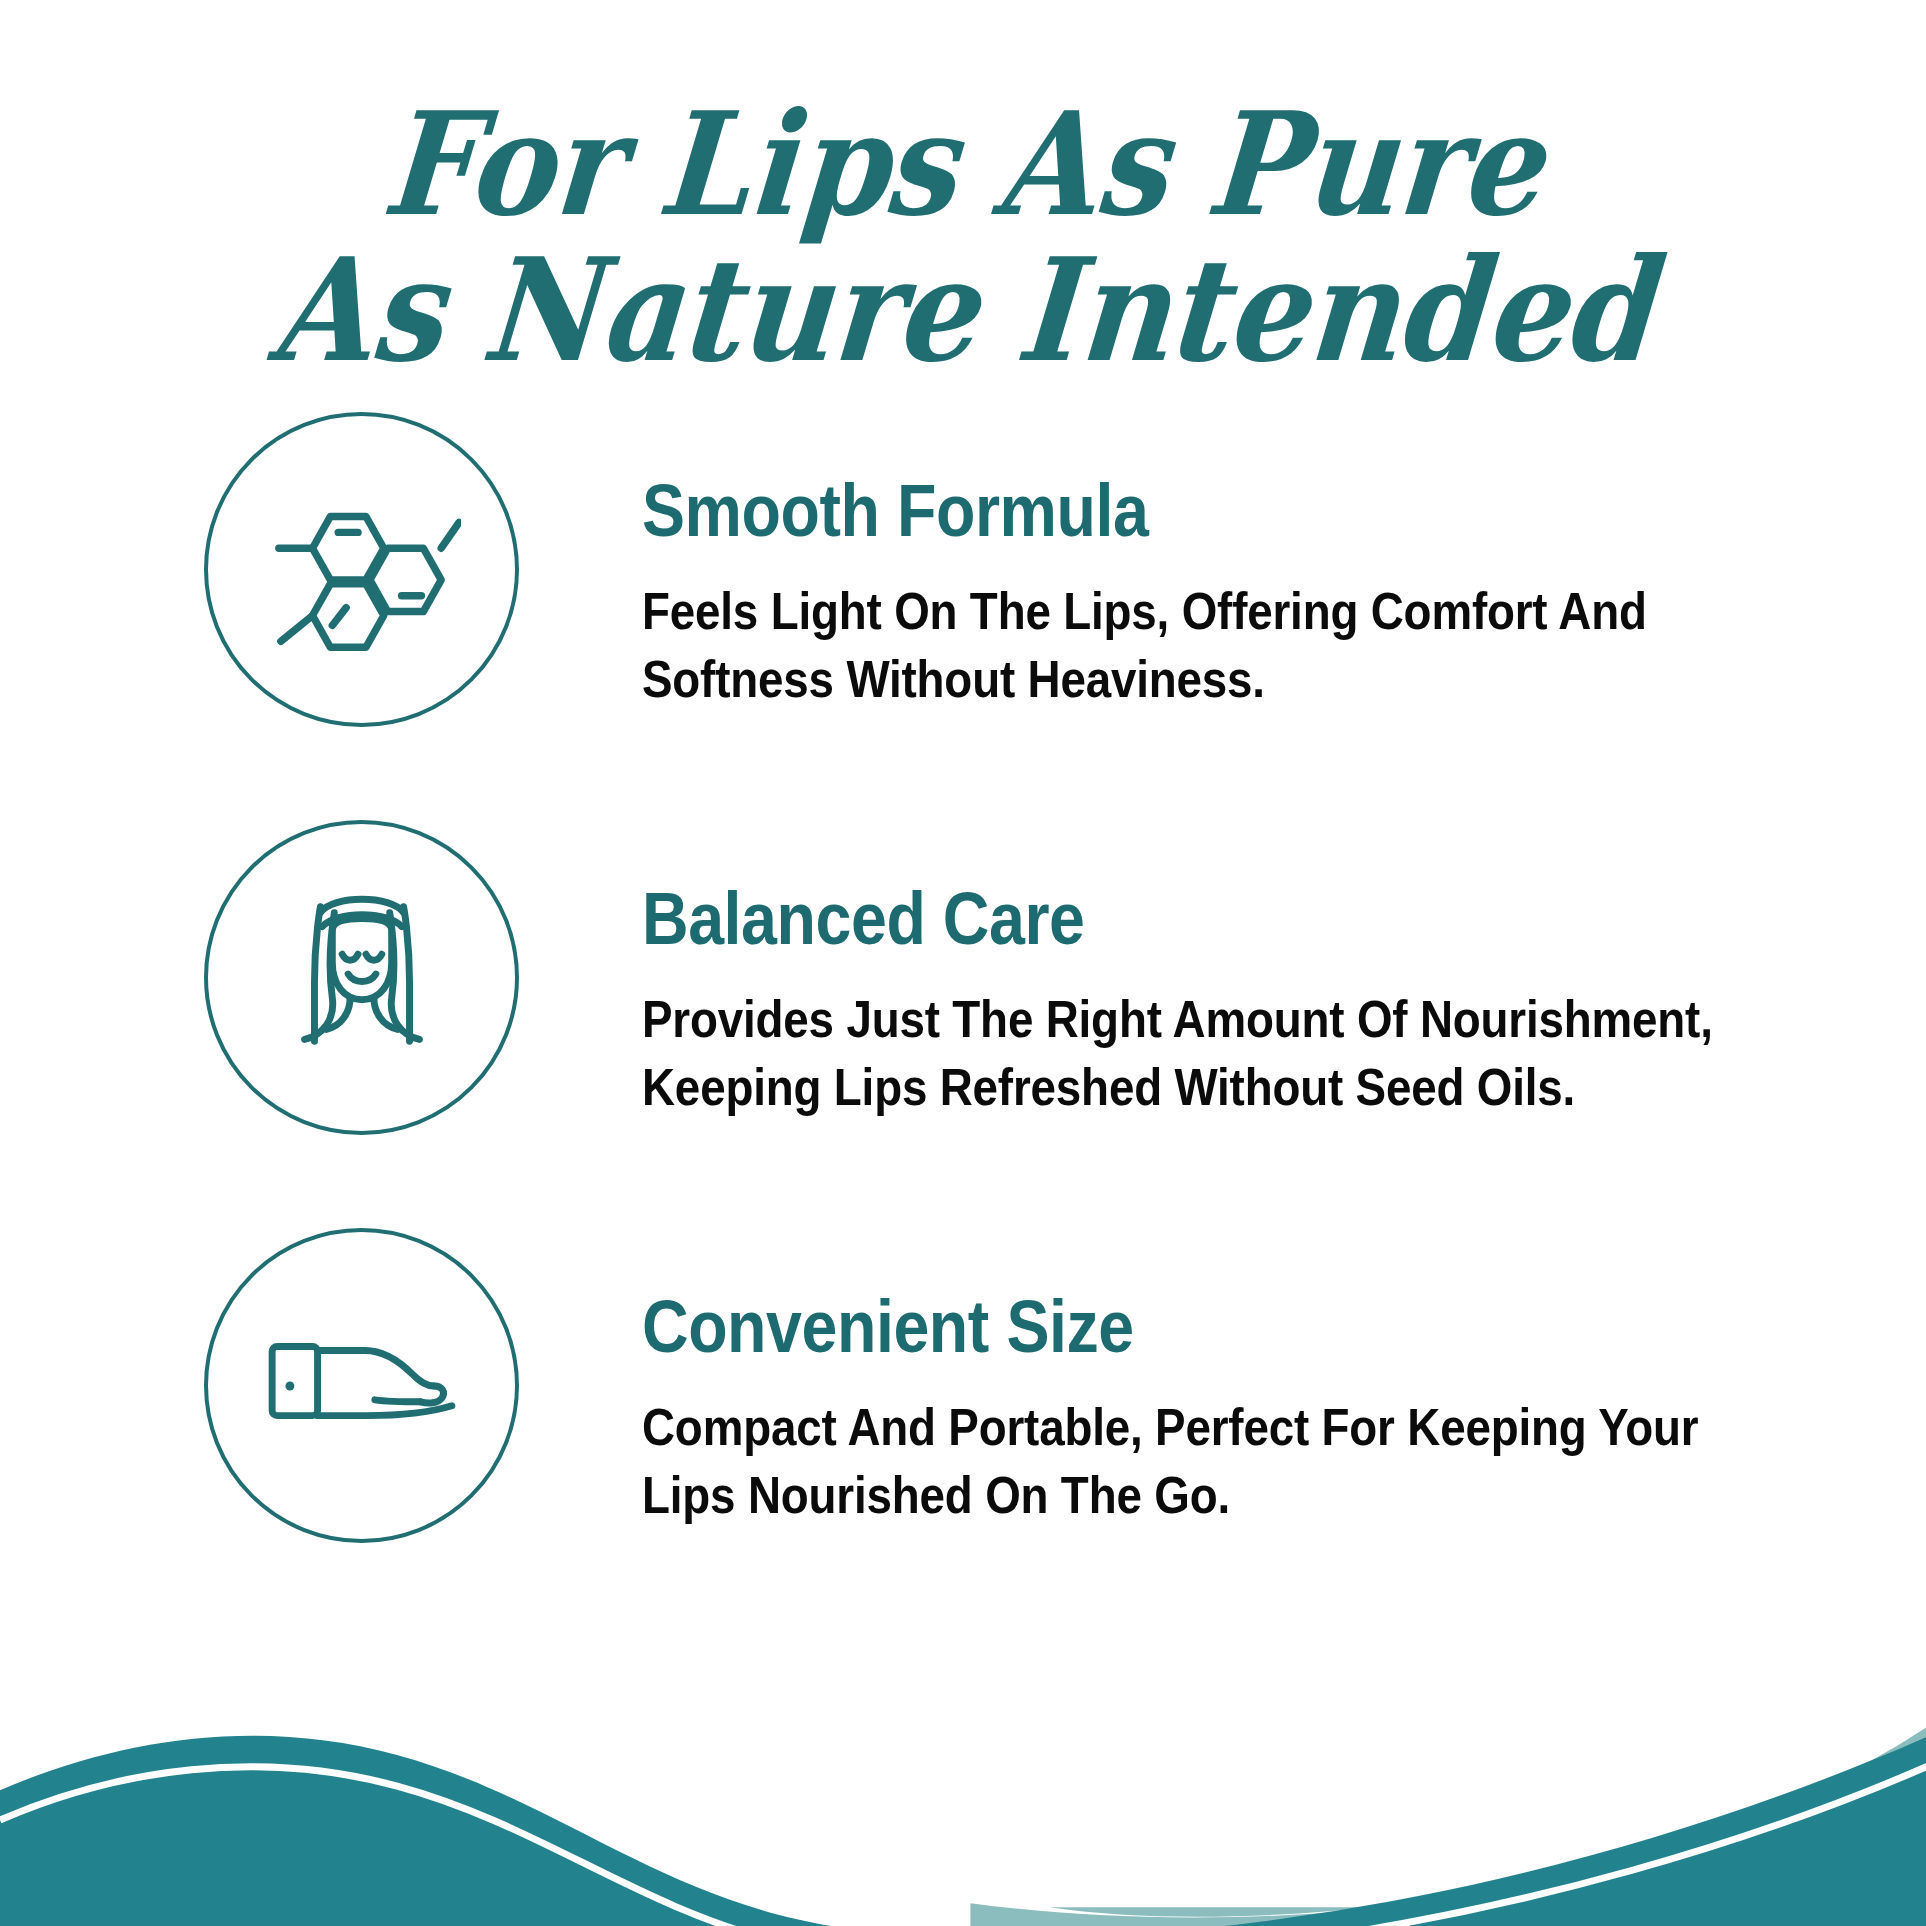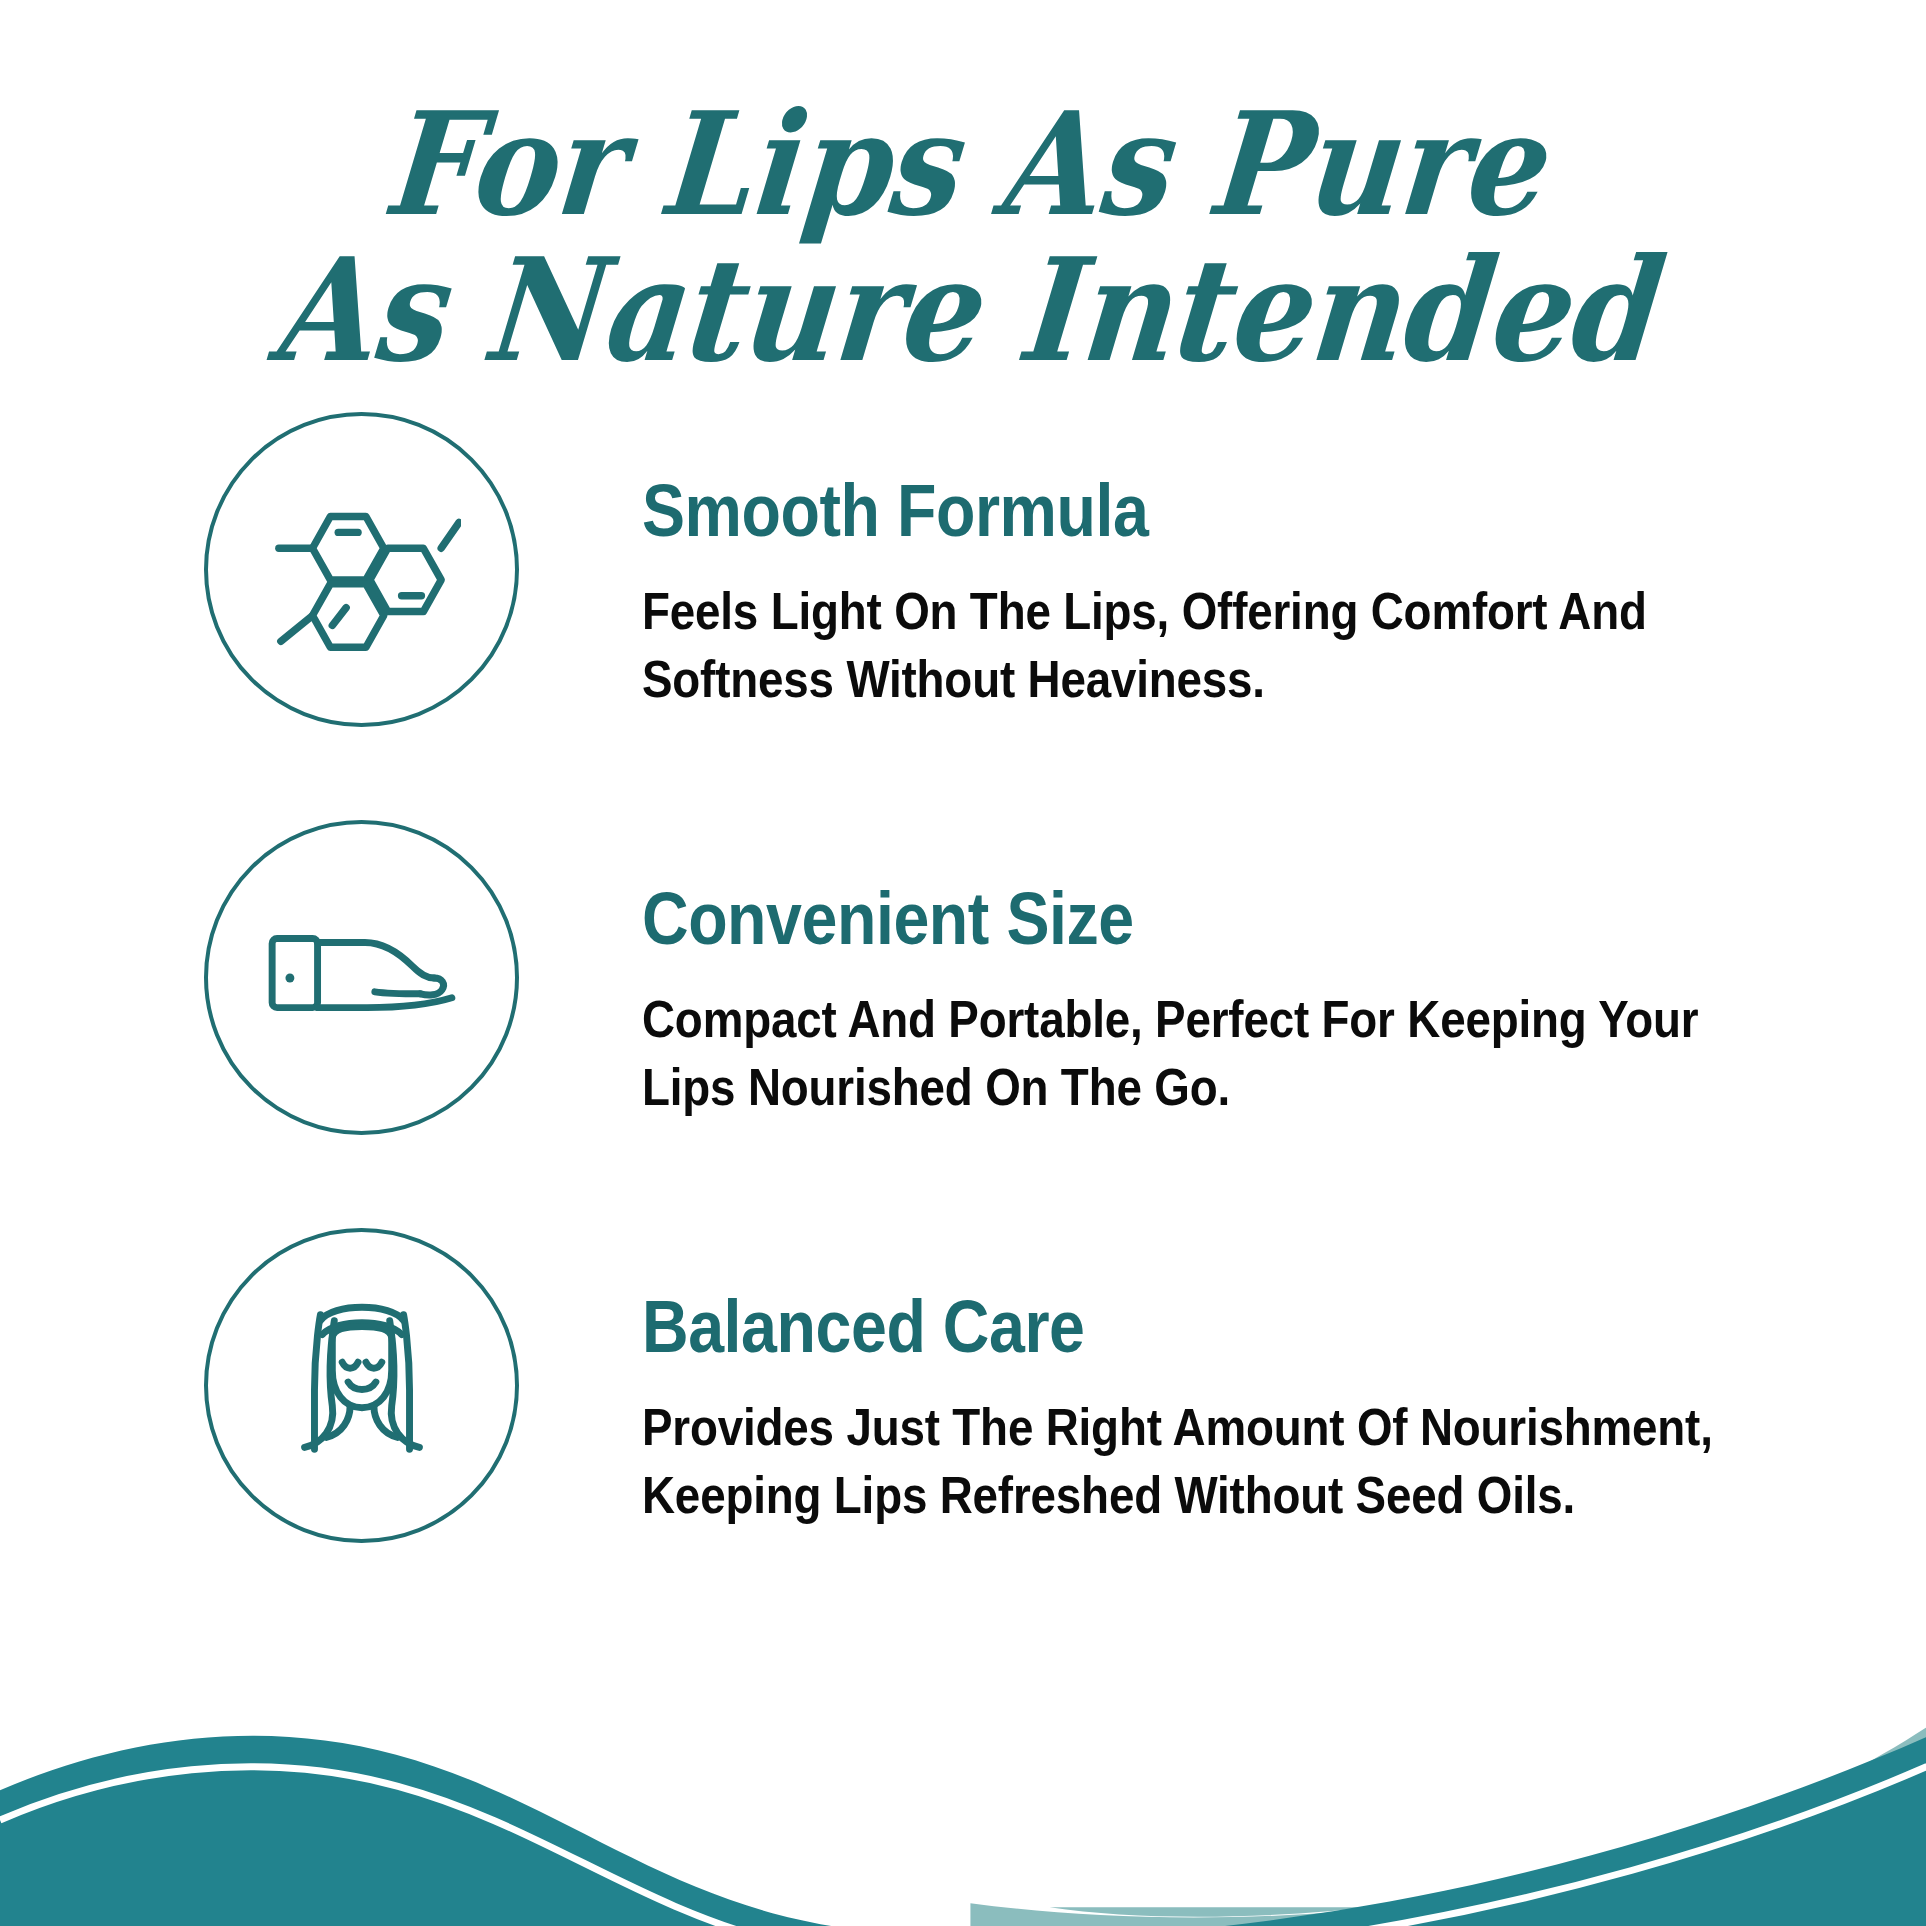--- a/index.html
+++ b/index.html
@@ -158,45 +158,20 @@
       </div>
       <div class="feature-text">
         <div class="feature-title">Smooth Formula</div>
         <div class="feature-desc">Feels Light On The Lips, Offering Comfort And Softness Without Heaviness.</div>
       </div>
     </div>
 
     <div class="feature-row">
       <div class="icon-circle">
         <span>
-          <svg width="208" height="158" viewBox="0 0 210 160" fill="none" stroke="#206E72" stroke-width="7" stroke-linecap="round" stroke-linejoin="round">
-
-            <rect x="14" y="40" width="46" height="70" rx="5"></rect>
-
-            <circle cx="32" cy="80" r="4.5" fill="#206E72" stroke="none"></circle>
-
-            <path d="M60,44 L108,44 C128,44 144,56 156,68 C164,76 170,80 178,80"></path>
-
-            <path d="M178,80 C186,80 190,86 186,92 C182,98 172,98 164,96"></path>
-
-            <path d="M164,96 C150,96 132,96 118,94"></path>
-
-            <path d="M60,110 L110,110 C140,110 170,108 196,100"></path>
-          </svg>
-        </span>
-      </div>
-      <div class="feature-text">
-        <div class="feature-title">Convenient Size</div>
-        <div class="feature-desc">Compact And Portable, Perfect For Keeping Your Lips Nourished On The Go.</div>
-      </div>
-    </div>
-
-    <div class="feature-row">
-      <div class="icon-circle">
-        <span>
           <svg width="198" height="198" viewBox="0 0 200 200" fill="none" stroke="#206E72" stroke-width="7" stroke-linecap="round" stroke-linejoin="round">
 
             <path d="M58,28 C58,28 52,60 52,104 L52,164"></path>
 
             <path d="M142,28 C142,28 148,60 148,104 L148,164"></path>
 
             <path d="M72,34 C68,60 66,92 70,120 C73,142 60,158 42,162"></path>
 
             <path d="M128,34 C132,60 134,92 130,120 C127,142 140,158 158,162"></path>
 
@@ -217,20 +192,45 @@
             <path d="M112,120 C112,134 120,148 136,152"></path>
           </svg>
         </span>
       </div>
       <div class="feature-text">
         <div class="feature-title">Balanced Care</div>
         <div class="feature-desc">Provides Just The Right Amount Of Nourishment, Keeping Lips Refreshed Without Seed Oils.</div>
       </div>
     </div>
 
+    <div class="feature-row">
+      <div class="icon-circle">
+        <span>
+          <svg width="208" height="158" viewBox="0 0 210 160" fill="none" stroke="#206E72" stroke-width="7" stroke-linecap="round" stroke-linejoin="round">
+
+            <rect x="14" y="40" width="46" height="70" rx="5"></rect>
+
+            <circle cx="32" cy="80" r="4.5" fill="#206E72" stroke="none"></circle>
+
+            <path d="M60,44 L108,44 C128,44 144,56 156,68 C164,76 170,80 178,80"></path>
+
+            <path d="M178,80 C186,80 190,86 186,92 C182,98 172,98 164,96"></path>
+
+            <path d="M164,96 C150,96 132,96 118,94"></path>
+
+            <path d="M60,110 L110,110 C140,110 170,108 196,100"></path>
+          </svg>
+        </span>
+      </div>
+      <div class="feature-text">
+        <div class="feature-title">Convenient Size</div>
+        <div class="feature-desc">Compact And Portable, Perfect For Keeping Your Lips Nourished On The Go.</div>
+      </div>
+    </div>
+
   </div>
 
   <div class="wave-wrap">
     <svg viewBox="0 0 1946 320" preserveAspectRatio="none">
 
       <path d="M1946,120 C1850,180 1700,250 1520,282 C1360,310 1180,318 1060,300 L1946,300 Z" fill="#8BBDBE"></path>
       <path d="M1946,118 C1820,200 1640,272 1440,296 C1260,318 1100,312 980,296 L980,320 L1946,320 Z" fill="#8BBDBE"></path>
 
       <path d="M0,182 C120,130 260,108 400,146 C540,184 640,268 780,306
                C920,344 1120,338 1320,308 C1540,276 1760,210 1946,128

